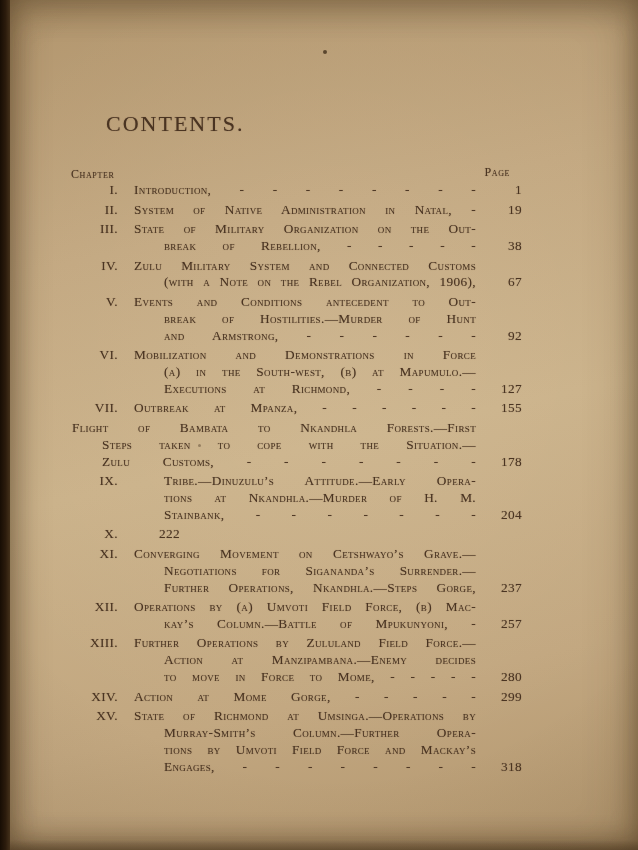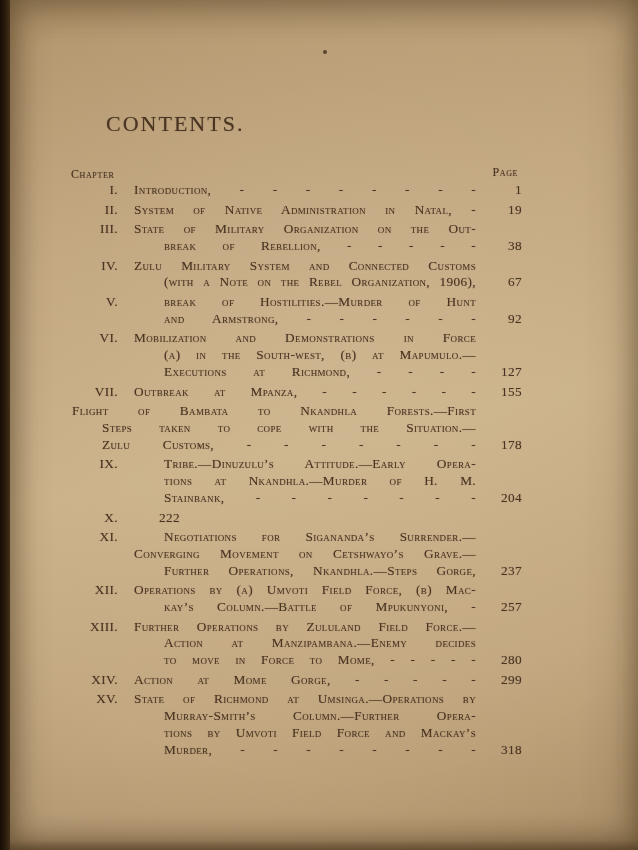--- a/index.html
+++ b/index.html
@@ -67,21 +67,21 @@
   }
   .col-headers {
     position: relative;
     margin-top: 29px; height: 12px;
     font-size: 12px; letter-spacing: 0.6px;
     font-variant: small-caps;
     text-shadow: 0 0 1px rgba(74,52,34,0.4);
     padding-left: 24px;
   }
   .col-headers .chap { position: absolute; left: -1px; top: 0; }
-  .col-headers .pg-h { position: absolute; right: 4px; top: -2px; }
+  .col-headers .pg-h { position: absolute; right: 12px; top: -2px; }
 
   .toc { margin-top: 3px; }
   .entry {
     display: flex;
     font-size: 13.3px;
     line-height: 16.8px;
     font-variant: small-caps;
     letter-spacing: 0.35px;
     margin-bottom: 2.8px;
     text-shadow: 0 0 1px rgba(74,52,34,0.38);
@@ -149,20 +149,21 @@
             <div class="num">IV.</div>
             <div class="body">
               <div class="line">Zulu Military System and Connected Customs</div>
               <div class="line cont">(with a Note on the Rebel Organization, 1906),</div>
             </div>
             <div class="pg">67</div>
           </div>
           <div class="entry">
             <div class="num">V.</div>
             <div class="body">
+              <div class="line">Events and Conditions antecedent to Out-</div>
               <div class="line cont">break of Hostilities.—Murder of Hunt</div>
               <div class="line cont">and Armstrong, - - - - - -</div>
             </div>
             <div class="pg">92</div>
           </div>
           <div class="entry">
             <div class="num">VI.</div>
             <div class="body">
               <div class="line">Mobilization and Demonstrations in Force</div>
               <div class="line cont">(a) in the South-west, (b) at Mapumulo.—</div>
@@ -194,22 +195,22 @@
             </div>
             <div class="pg">204</div>
           </div>
           <div class="entry">
             <div class="num">X.</div>
             <div class="pg">222</div>
           </div>
           <div class="entry">
             <div class="num">XI.</div>
             <div class="body">
+              <div class="line">Converging Movement on Cetshwayo’s Grave.—</div>
               <div class="line cont">Negotiations for Sigananda’s Surrender.—</div>
-              <div class="line">Converging Movement on Cetshwayo’s Grave.—</div>
               <div class="line cont">Further Operations, Nkandhla.—Steps Gorge,</div>
             </div>
             <div class="pg">237</div>
           </div>
           <div class="entry">
             <div class="num">XII.</div>
             <div class="body">
               <div class="line">Operations by (a) Umvoti Field Force, (b) Mac-</div>
               <div class="line cont">kay’s Column.—Battle of Mpukunyoni, -</div>
             </div>
@@ -230,20 +231,20 @@
               <div class="line">Action at Mome Gorge, - - - - -</div>
             </div>
             <div class="pg">299</div>
           </div>
           <div class="entry">
             <div class="num">XV.</div>
             <div class="body">
               <div class="line">State of Richmond at Umsinga.—Operations by</div>
               <div class="line cont">Murray-Smith’s Column.—Further Opera-</div>
               <div class="line cont">tions by Umvoti Field Force and Mackay’s</div>
-              <div class="line cont">Murder, - - - - - - - -</div>
+              <div class="line cont">Engages, - - - - - - - -</div>
             </div>
             <div class="pg">318</div>
           </div>
         </div>
     </div>
   </div>
 </div>
 
 </body></html>

